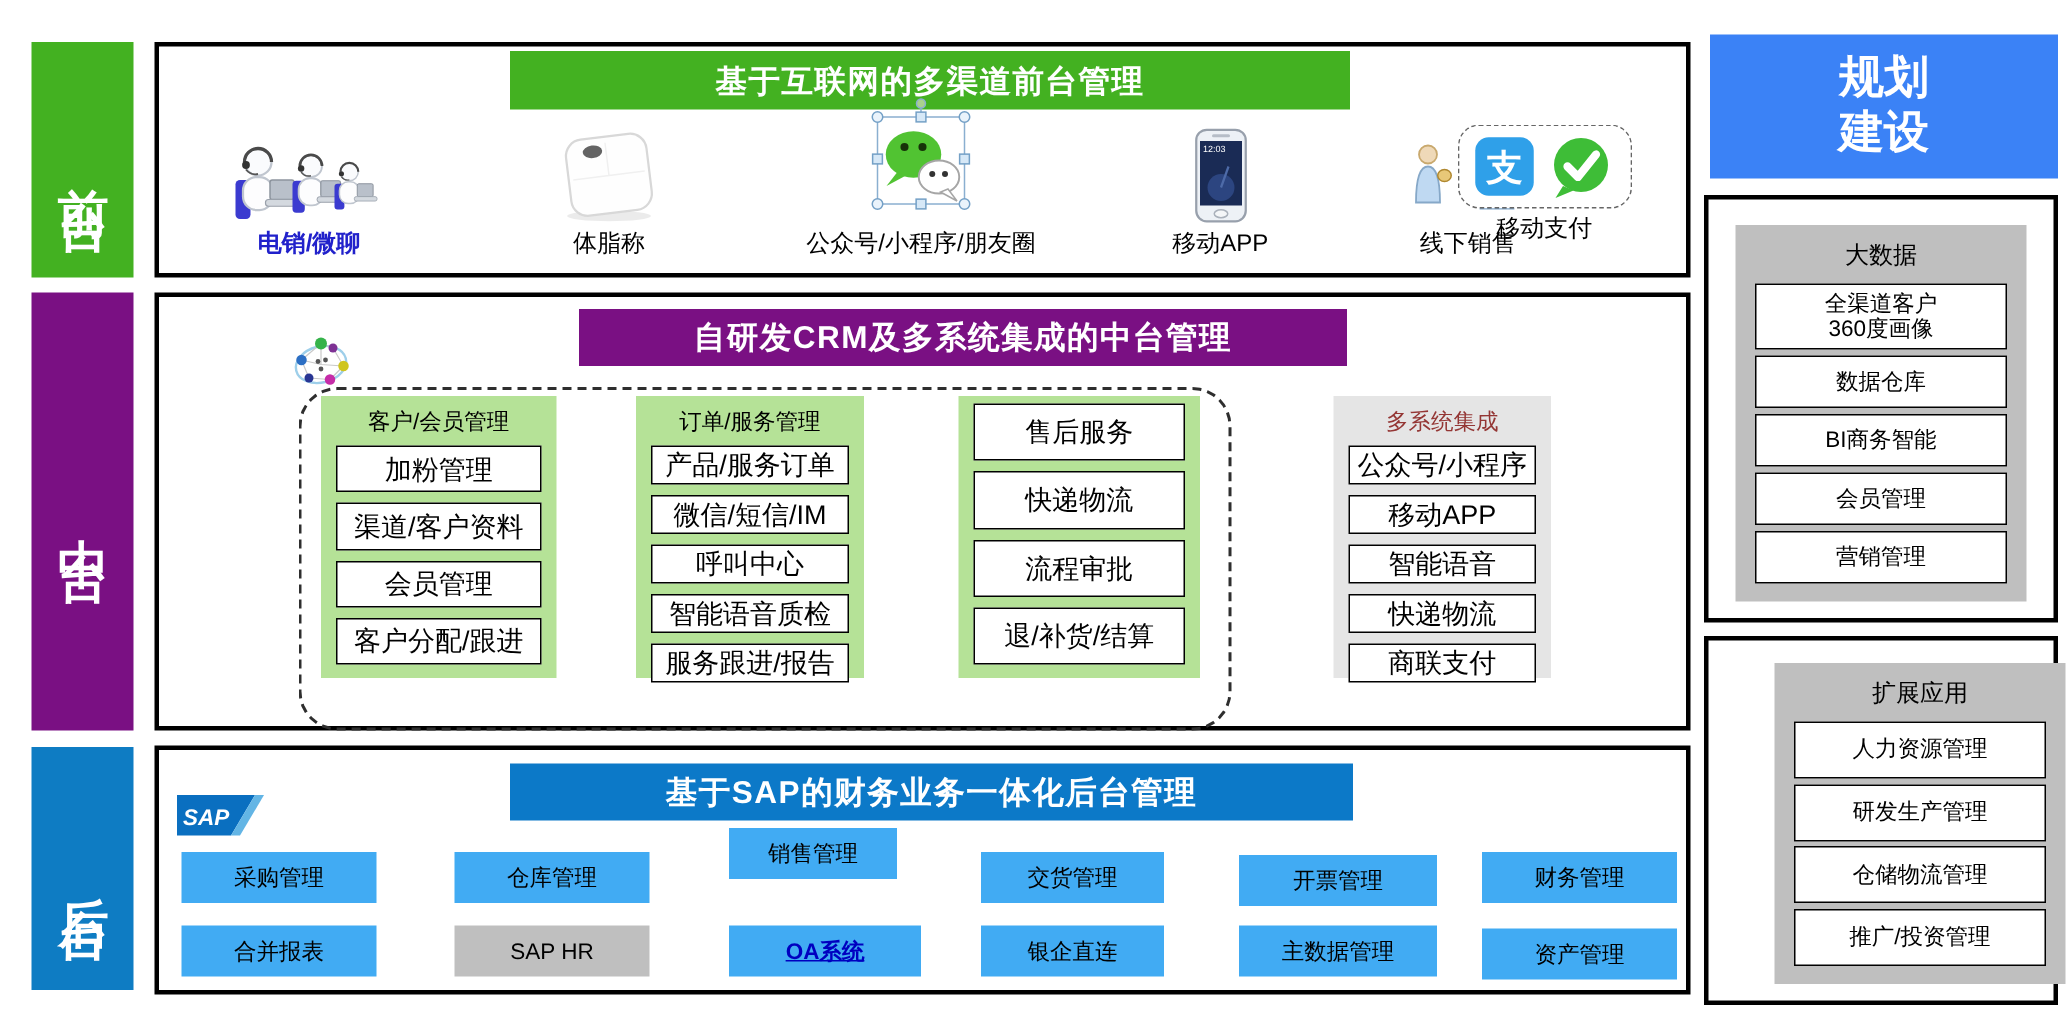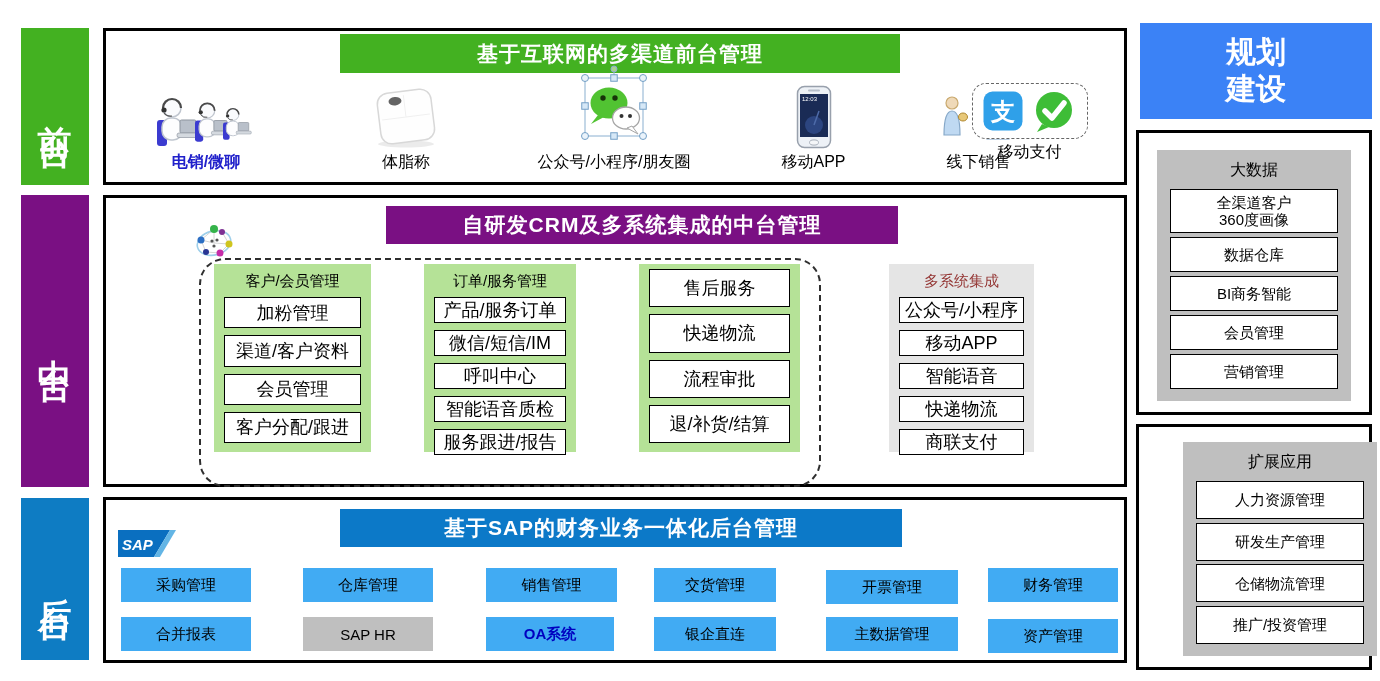--- a/index.html
+++ b/index.html
@@ -271,28 +271,28 @@
     <div class="sap-logo">
       <svg width="58" height="28" viewBox="0 0 58 28">
         <polygon points="0,0 52,0 36,27 0,27" fill="#0A6FC0"></polygon>
         <polygon points="52,0 58,0 42,27 36,27" fill="#63B5E5"></polygon>
         <text x="4" y="20" font-size="15" font-weight="bold" font-style="italic" fill="#FFFFFF">SAP</text>
       </svg>
     </div>
 
     <div class="btn" style="left:15px;top:68px;width:130px;">采购管理</div>
     <div class="btn" style="left:197px;top:68px;width:130px;">仓库管理</div>
-    <div class="btn" style="left:380px;top:68px;width:131px;">销售管理</div>
+    <div class="btn" style="left:380px;top:52px;width:112px;">销售管理</div>
     <div class="btn" style="left:548px;top:68px;width:122px;">交货管理</div>
     <div class="btn" style="left:720px;top:70px;width:132px;">开票管理</div>
     <div class="btn" style="left:882px;top:68px;width:130px;">财务管理</div>
 
     <div class="btn" style="left:15px;top:117px;width:130px;">合并报表</div>
     <div class="btn gray" style="left:197px;top:117px;width:130px;">SAP HR</div>
-    <div class="btn oa" style="left:380px;top:117px;width:128px;">OA系统</div>
+    <div class="btn oa" style="left:380px;top:117px;width:128px;text-decoration:underline;">OA系统</div>
     <div class="btn" style="left:548px;top:117px;width:122px;">银企直连</div>
     <div class="btn" style="left:720px;top:117px;width:132px;">主数据管理</div>
     <div class="btn" style="left:882px;top:119px;width:130px;">资产管理</div>
   </div>
 
   <div class="planning">
     <span>规划</span>
     <span>建设</span>
   </div>
 

